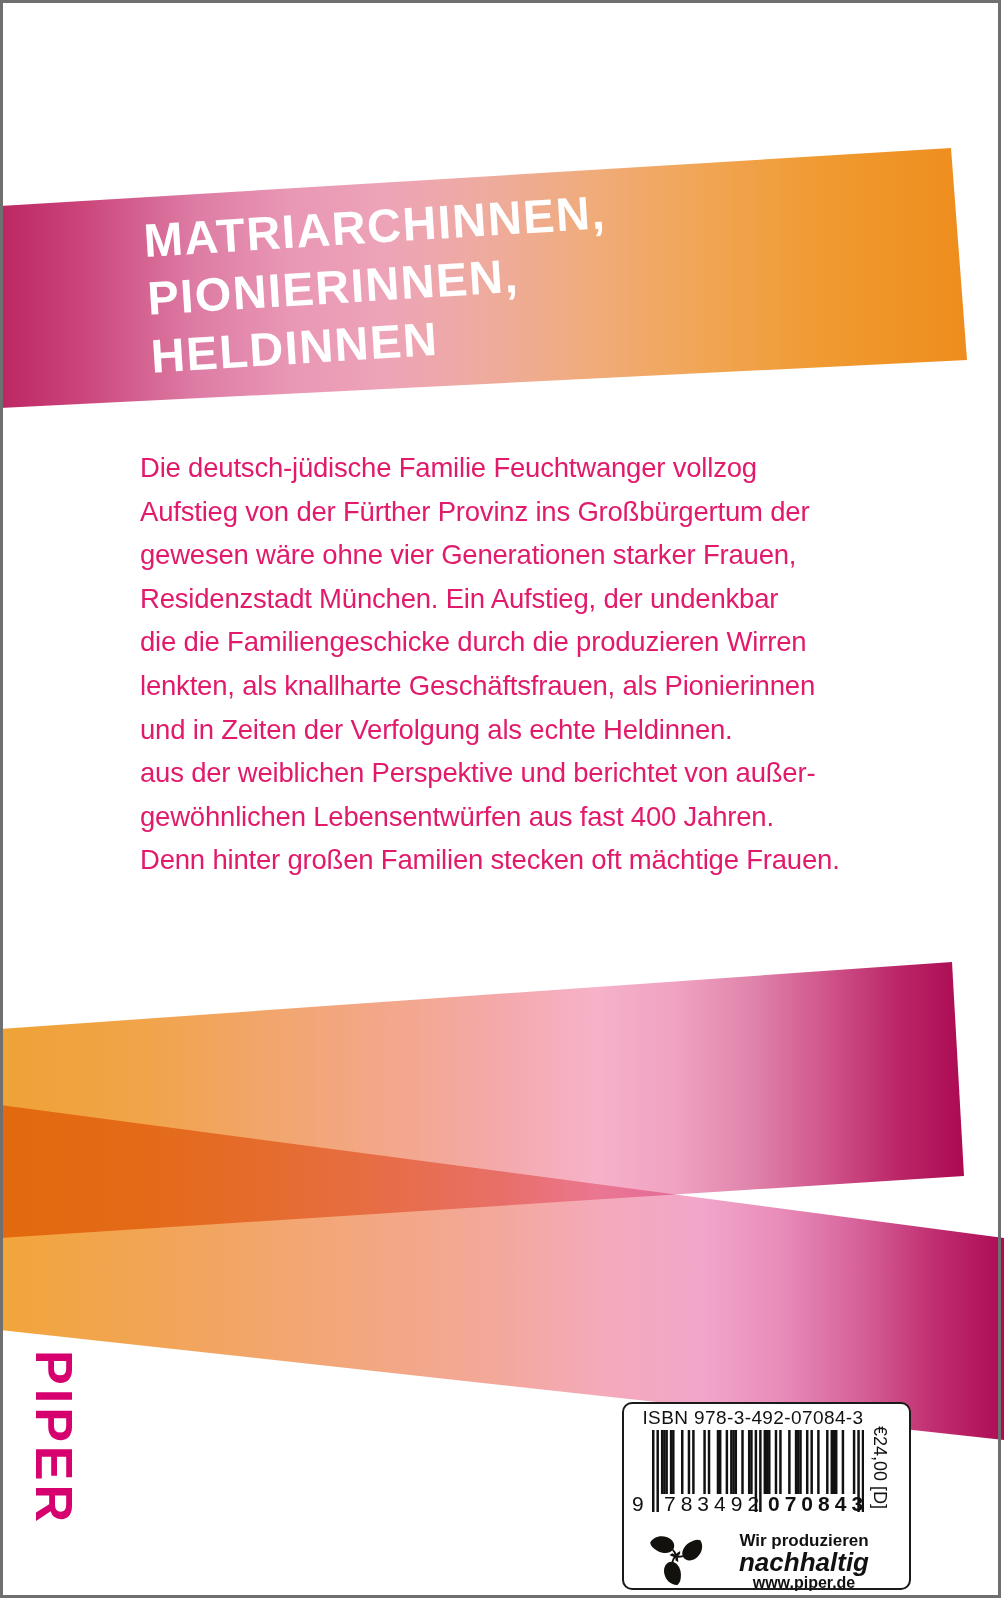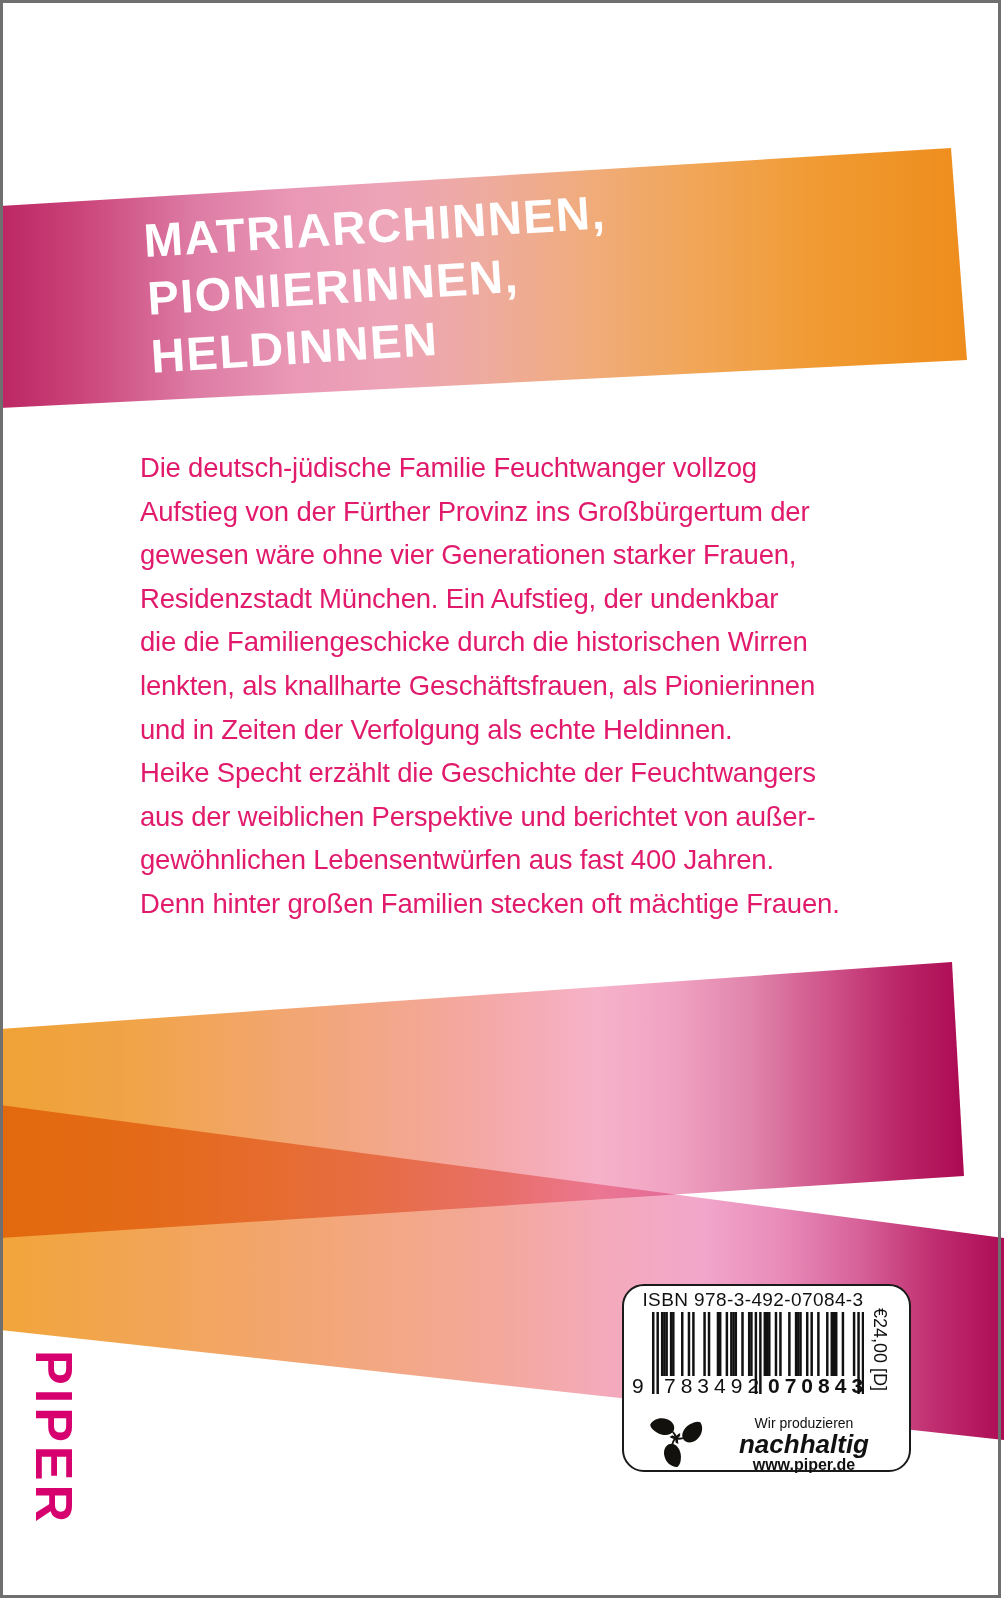--- a/index.html
+++ b/index.html
@@ -20,43 +20,43 @@
     color:var(--body-text,#e11a6c);font-size:27.5px;line-height:43.6px;
     letter-spacing:-0.2px;white-space:nowrap;
   }
   #piper-logo{
     position:absolute;left:74px;top:1350px;z-index:3;
     transform:rotate(90deg);transform-origin:0 0;
     color:var(--logo,#d6016f);font-weight:bold;font-size:52px;
     letter-spacing:4px;white-space:nowrap;line-height:40px;
   }
   #isbn-box{
-    position:absolute;left:622px;top:1284px;width:289px;height:188px;
-    background:#ffffff;border:2px solid #1a1a1a;border-radius:22px;
+    position:absolute;left:622px;top:1402px;width:289px;height:188px;
+    background:#ffffff;border:2px solid #1a1a1a;border-radius:10px;
     z-index:3;box-sizing:border-box;
   }
   #isbn-label{
     position:absolute;left:6px;top:3px;width:246px;text-align:center;
     font-size:19px;letter-spacing:0.4px;color:var(--bar,#111111);white-space:nowrap;
   }
   #barcode{position:absolute;left:28px;top:26px;fill:var(--bar,#111111);}
   .bc-digit{position:absolute;font-size:21px;color:var(--bar,#111111);white-space:nowrap;}
   #bc-lead{left:8px;top:88px;}
   #bc-group1{left:40px;top:88px;letter-spacing:5px;}
   #bc-group2{left:144px;top:88px;letter-spacing:5px;font-weight:bold;}
   #price{
     position:absolute;left:266px;top:22px;transform:rotate(90deg);
     transform-origin:0 0;font-size:18px;color:var(--bar,#111111);white-space:nowrap;
   }
   #leaves{position:absolute;left:20px;top:120px;}
   #sustain{
     position:absolute;left:88px;top:126px;width:184px;text-align:center;
     color:var(--bar,#111111);
   }
-  #sustain .s1{font-weight:normal;font-size:14px;line-height:22px;white-space:nowrap;}
+  #sustain .s1{font-weight:bold;font-size:17px;line-height:22px;white-space:nowrap;}
   #sustain .s2{font-weight:bold;font-size:26px;line-height:21px;white-space:nowrap;font-style:italic;}
   #sustain .s3{font-weight:bold;font-size:16px;line-height:19px;white-space:nowrap;}
   #frame{
     position:absolute;left:0;top:0;right:3px;bottom:2px;
     border:3px solid var(--frame,#6f6f6f);z-index:10;pointer-events:none;
   }
 </style>
 </head>
 <body>
 
@@ -113,24 +113,23 @@
     <div>MATRIARCHINNEN,</div>
     <div>PIONIERINNEN,</div>
     <div>HELDINNEN</div>
   </div>
 
   <div id="blurb">
     <div>Die deutsch-jüdische Familie Feuchtwanger vollzog</div>
     <div>Aufstieg von der Fürther Provinz ins Großbürgertum der</div>
     <div>gewesen wäre ohne vier Generationen starker Frauen,</div>
     <div>Residenzstadt München. Ein Aufstieg, der undenkbar</div>
-    <div>die die Familiengeschicke durch die historischen Wirren</div>
+    <div>die die Familiengeschicke durch die produzieren Wirren</div>
     <div>lenkten, als knallharte Geschäftsfrauen, als Pionierinnen</div>
     <div>und in Zeiten der Verfolgung als echte Heldinnen.</div>
-    <div>Heike Specht erzählt die Geschichte der Feuchtwangers</div>
     <div>aus der weiblichen Perspektive und berichtet von außer-</div>
     <div>gewöhnlichen Lebensentwürfen aus fast 400 Jahren.</div>
     <div>Denn hinter großen Familien stecken oft mächtige Frauen.</div>
   </div>
 
   <div id="piper-logo">PIPER</div>
 
   <div id="isbn-box">
     <div id="isbn-label">ISBN 978-3-492-07084-3</div>
     <svg id="barcode" width="212" height="82" viewBox="0 0 212 82">

